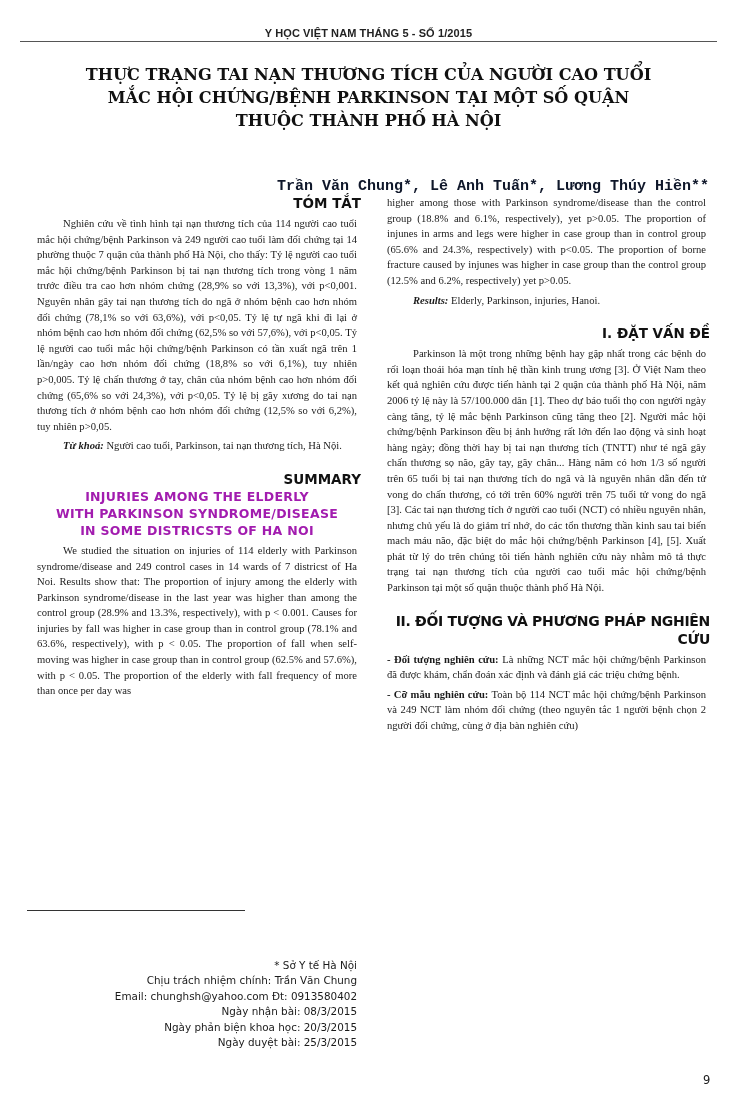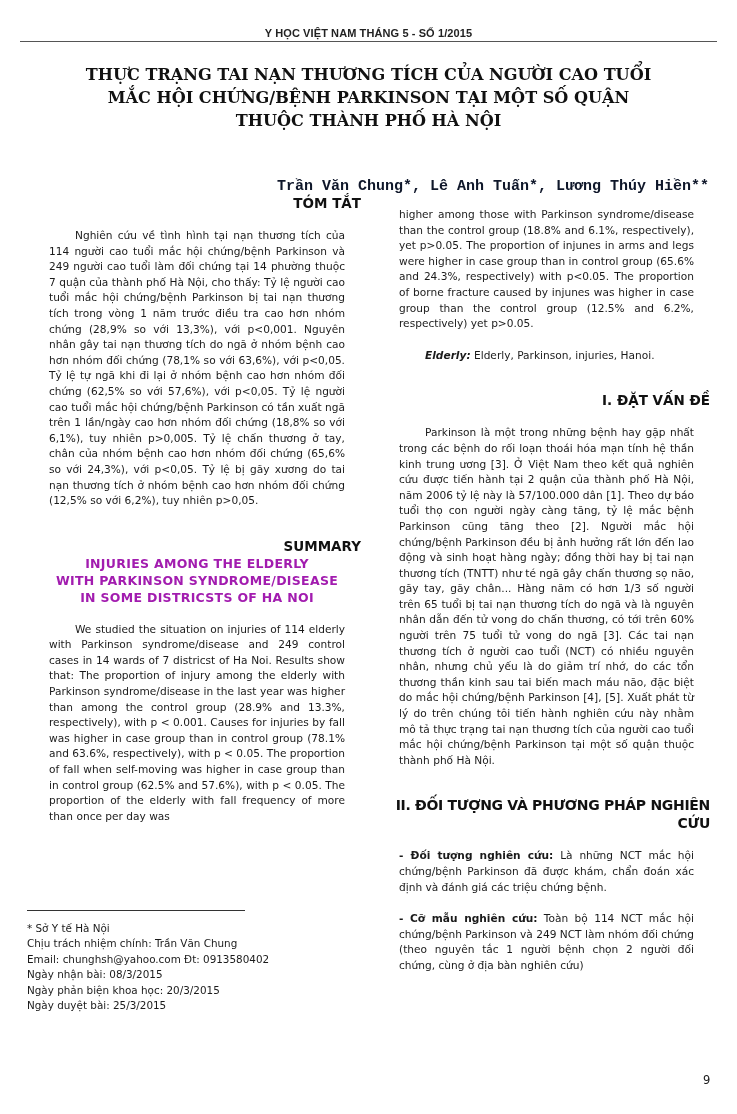--- a/index.html
+++ b/index.html
@@ -28,39 +28,39 @@
       position: absolute; top: 152px; right: 28px;
       font-family: Liberation Mono, monospace; font-weight: bold;
       font-size: 15px; color: #0f172a; white-space: nowrap; margin-top: 26px;
     }
     .col {
       position: absolute; font-size: 10.6px; line-height: 15.6px;
       text-align: justify; color: #1a1a1a;
     }
     .col-left { left: 33px; top: 194px; width: 328px; }
     .col-right { left: 383px; top: 191px; width: 327px; }
-    .col p { margin: 16px; }
+    .col p { margin: 4px; font-family: Liberation Serif, serif; }
     .indent { text-indent: 26px; }
     .sec-head {
       font-weight: bold; font-size: 13.5px; line-height: 18px; margin: 0;
       text-align: right; color: #111;
     }
     .sum-title {
       font-weight: bold; font-size: 12.5px; line-height: 17px;
       text-align: center; margin: 0; color: #a21caf; letter-spacing: 0.3px;
     }
     .kw-label { font-weight: bold; font-style: italic; }
     .bold-run { font-weight: bold; }
     .footnote-rule {
       position: absolute; left: 27px; top: 910px; width: 218px;
       border-top: 1px solid #333;
     }
     .footnotes {
-      position: absolute; left: 27px; top: 921px; width: 330px;
-      font-size: 10.4px; line-height: 15.4px; color: #1a1a1a;
+      position: absolute; left: 27px; top: 958px; width: 330px;
+      font-size: 10.4px; line-height: 15.4px; color: #1a1a1a; text-align: right;
     }
     .footnotes div { white-space: nowrap; }
     .page-number {
       position: absolute; left: 703px; top: 1073px;
       font-size: 11.5px; color: #1a1a1a;
     }
     .gap-m { height: 12px; }
   </style>
 </head>
 <body>
@@ -72,20 +72,21 @@
   <div>THỰC TRẠNG TAI NẠN THƯƠNG TÍCH CỦA NGƯỜI CAO TUỔI</div>
   <div>MẮC HỘI CHỨNG/BỆNH PARKINSON TẠI MỘT SỐ QUẬN</div>
   <div>THUỘC THÀNH PHỐ HÀ NỘI</div>
 </div>
 
 <div class="authors">Trần Văn Chung*, Lê Anh Tuấn*, Lương Thúy Hiền**</div>
 
 <div class="col col-left">
   <h2 class="sec-head">TÓM TẮT</h2>
   <p class="indent">Nghiên cứu về tình hình tại nạn thương tích của 114 người cao tuổi mắc hội chứng/bệnh Parkinson và 249 người cao tuổi làm đối chứng tại 14 phường thuộc 7 quận của thành phố Hà Nội, cho thấy: Tỷ lệ người cao tuổi mắc hội chứng/bệnh Parkinson bị tai nạn thương tích trong vòng 1 năm trước điều tra cao hơn nhóm chứng (28,9% so với 13,3%), với p&lt;0,001. Nguyên nhân gây tai nạn thương tích do ngã ở nhóm bệnh cao hơn nhóm đối chứng (78,1% so với 63,6%), với p&lt;0,05. Tỷ lệ tự ngã khi đi lại ở nhóm bệnh cao hơn nhóm đối chứng (62,5% so với 57,6%), với p&lt;0,05.  Tỷ lệ người cao tuổi mắc hội chứng/bệnh Parkinson có tần xuất ngã trên 1 lần/ngày cao hơn nhóm đối chứng (18,8% so với 6,1%), tuy nhiên p&gt;0,005. Tỷ lệ chấn thương ở tay, chân của nhóm bệnh cao hơn nhóm đối chứng (65,6% so với 24,3%), với p&lt;0,05. Tỷ lệ bị gãy xương do tai nạn thương tích ở nhóm bệnh cao hơn nhóm đối chứng (12,5% so với 6,2%), tuy nhiên p&gt;0,05.</p>
+  <p class="indent"><span class="kw-label">Từ khoá:</span><span> Người cao tuổi, Parkinson, tai nạn thương tích, Hà Nội.</span></p>
 
   <div class="gap-m"></div>
   <h2 class="sec-head">SUMMARY</h2>
   <div class="sum-title">
     <div>INJURIES AMONG THE ELDERLY</div>
     <div>WITH PARKINSON SYNDROME/DISEASE</div>
     <div>IN SOME DISTRICSTS OF HA NOI</div>
   </div>
   <p class="indent">We studied the situation on injuries of 114 elderly with Parkinson syndrome/disease and 249 control cases in 14 wards of 7 districst of Ha Noi. Results show that: The proportion of injury among the elderly with Parkinson syndrome/disease in the last year was higher than among the control group (28.9% and 13.3%, respectively), with p &lt; 0.001. Causes for injuries by fall was higher in case group than in control group (78.1% and 63.6%, respectively), with p &lt; 0.05. The proportion of fall when self-moving was higher in case group than in control group (62.5% and 57.6%), with p &lt; 0.05. The proportion of the elderly with fall frequency of more than once per day was</p>
 </div>
@@ -95,21 +96,21 @@
   <div>* Sở Y tế Hà Nội</div>
   <div>Chịu trách nhiệm chính: Trần Văn Chung</div>
   <div>Email: chunghsh@yahoo.com Đt: 0913580402</div>
   <div>Ngày nhận bài: 08/3/2015</div>
   <div>Ngày phản biện khoa học: 20/3/2015</div>
   <div>Ngày duyệt bài: 25/3/2015</div>
 </div>
 
 <div class="col col-right">
   <p>higher among those with Parkinson syndrome/disease than the control group (18.8% and 6.1%, respectively), yet p&gt;0.05. The proportion of injunes in arms and legs were higher in case group than in control group (65.6% and 24.3%, respectively) with p&lt;0.05. The proportion of borne fracture caused by injunes was higher in case group than the control group (12.5% and 6.2%, respectively) yet p&gt;0.05.</p>
-  <p class="indent"><span class="kw-label">Elderly:</span><span> Elderly, Parkinson, injuries, Hanoi.</span></p>
+  <p class="indent"><span class="kw-label">Results:</span><span> Elderly, Parkinson, injuries, Hanoi.</span></p>
 
   <div class="gap-m"></div>
   <h2 class="sec-head">I. ĐẶT VẤN ĐỀ</h2>
   <p class="indent">Parkinson là một trong những bệnh hay gặp nhất trong các bệnh do rối loạn thoái hóa mạn tính hệ thần kinh trung ương [3]. Ở Việt Nam theo kết quả nghiên cứu được tiến hành tại 2 quận của thành phố Hà Nội, năm 2006 tỷ lệ này là 57/100.000 dân [1]. Theo dự báo tuổi thọ con người ngày càng tăng, tỷ lệ mắc bệnh Parkinson cũng tăng theo [2]. Người mắc hội chứng/bệnh Parkinson đều bị ảnh hưởng rất lớn đến lao động và sinh hoạt hàng ngày; đồng thời hay bị tai nạn thương tích (TNTT) như té ngã gây chấn thương sọ não, gãy tay, gãy chân... Hàng năm có hơn 1/3 số người trên 65 tuổi bị tai nạn thương tích do ngã và là nguyên nhân dẫn đến tử vong do chấn thương, có tới trên 60% người trên 75 tuổi tử vong do ngã [3]. Các tai nạn thương tích ở người cao tuổi (NCT) có nhiều nguyên nhân, nhưng chủ yếu là do giảm trí nhớ, do các tổn thương thần kinh sau tai biến mach máu não, đặc biệt do mắc hội chứng/bệnh Parkinson [4], [5]. Xuất phát từ lý do trên chúng tôi tiến hành nghiên cứu này nhằm mô tả thực trạng tai nạn thương tích của người cao tuổi mắc hội chứng/bệnh Parkinson tại một số quận thuộc thành phố Hà Nội.</p>
 
   <div class="gap-m"></div>
   <h2 class="sec-head" style="font-size:14px; letter-spacing:-0.3px;">II. ĐỐI TƯỢNG VÀ PHƯƠNG PHÁP NGHIÊN CỨU</h2>
   <p><span class="bold-run">- Đối tượng nghiên cứu:</span><span> Là những NCT mắc hội chứng/bệnh Parkinson đã được khám, chẩn đoán xác định và đánh giá các triệu chứng bệnh.</span></p>
   <p><span class="bold-run">- Cỡ mẫu nghiên cứu:</span><span> Toàn bộ 114 NCT mắc hội chứng/bệnh Parkinson và 249 NCT làm nhóm đối chứng (theo nguyên tắc 1 người bệnh chọn 2 người đối chứng, cùng ở địa bàn nghiên cứu)</span></p>
 </div>

